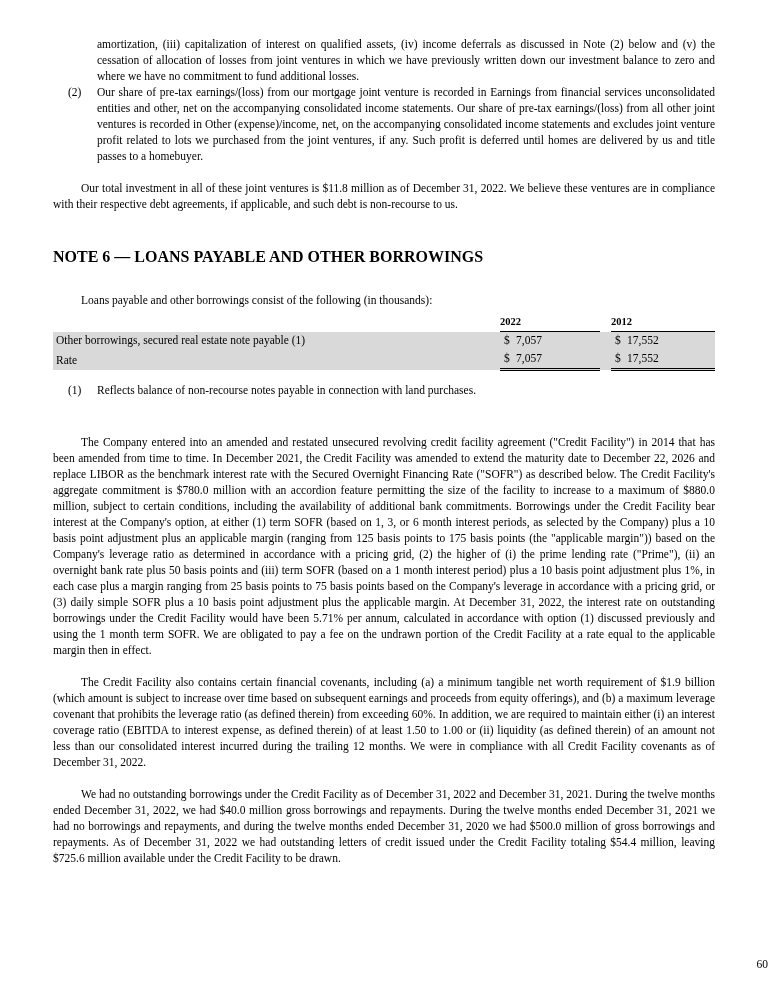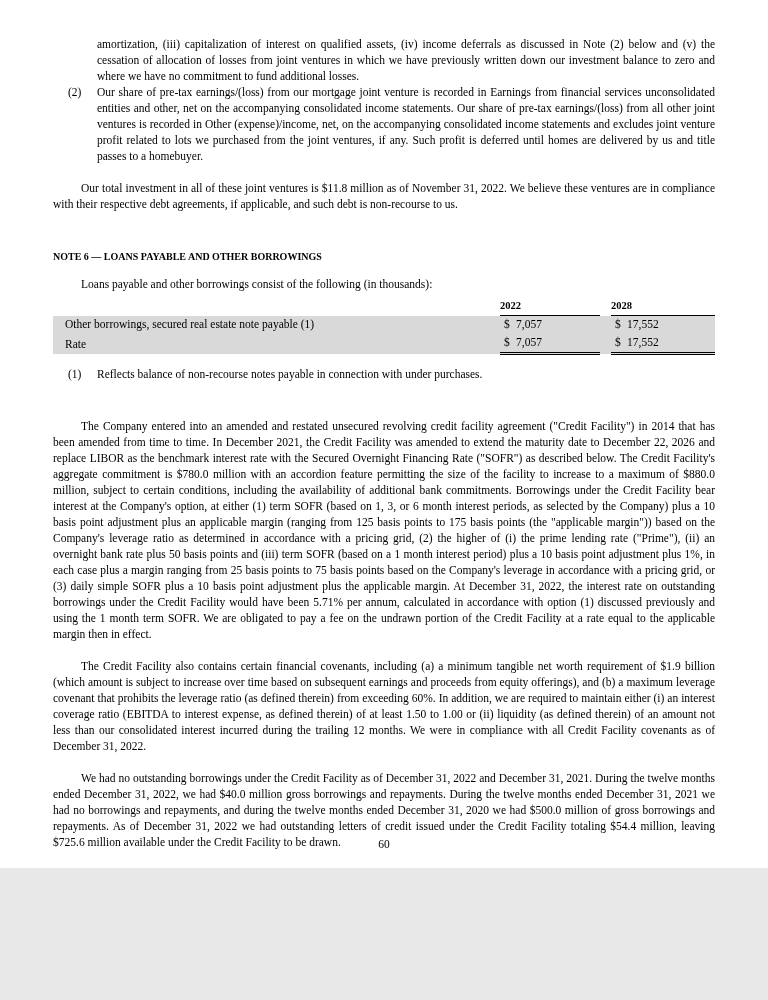--- a/index.html
+++ b/index.html
@@ -1,21 +1,21 @@
 <!DOCTYPE html>
 <html><head>
 <meta charset="utf-8">
 <style>
   * { margin: 0; padding: 0; box-sizing: border-box; }
   html, body { background: #e8e8e8; }
   body { font-family: "Liberation Serif", "DejaVu Serif", serif; }
   .page {
     position: relative;
     width: 768px;
-    height: 868px;
+    height: 1000px;
     margin: 0 auto;
     background: #ffffff;
     color: #000000;
     overflow: hidden;
   }
   .content {
     padding: 36px 53px 0 53px;
     font-size: 11.5px;
     line-height: 16px;
   }
@@ -37,21 +37,21 @@
     margin-top: 16px;
   }
   .note-heading {
     font-weight: bold;
     margin-top: 37px;
     text-align: left;
     text-indent: 0;
   }
   .intro {
     text-indent: 28px;
-    margin-top: 11px;
+    margin-top: 27px;
   }
   
   .fin-table {
     border-collapse: collapse;
     width: 662px;
     margin-top: 5px;
     font-size: 11.5px;
     table-layout: fixed;
   }
   .fin-table td {
@@ -67,75 +67,75 @@
     padding-bottom: 3px;
   }
   .fin-table .yr {
     text-align: left;
     font-weight: bold;
     font-size: 10.5px;
     border-bottom: 1px solid #000;
     padding-bottom: 2px;
   }
   .fin-table tr.shade td { background: #d9d9d9; }
-  .fin-table .lbl { text-align: left; padding-left: 12px; }
+  .fin-table .lbl { text-align: left; padding-left: 3px; }
   .fin-table .cur { text-align: left; padding-left: 4px; }
   .fin-table .val { padding-right: 3px; }
   .fin-table tr.r-dash .cur,
   .fin-table tr.r-dash .val { border-bottom: 1px solid #000; }
   .fin-table tr.r-total .cur,
   .fin-table tr.r-total .val { border-bottom: 3px double #000; }
   .tbl-footnote { margin-top: 11px; }
   .spacer-lg { height: 20px; }
   .page-number {
     position: absolute;
-    bottom: 18px;
+    bottom: 30px;
     left: 0;
     width: 100%;
-    text-align: center;
+    text-align: right;
     font-size: 11.5px;
   }
 </style>
 </head>
 <body>
 
 <div class="page">
   <div class="content">
 
     <div class="hang">
       <span class="marker"></span>
       <span>amortization, (iii) capitalization of interest on qualified assets, (iv) income deferrals as discussed in Note (2) below and (v) the cessation of allocation of losses from joint ventures in which we have previously written down our investment balance to zero and where we have no commitment to fund additional losses.</span>
     </div>
 
     <div class="hang">
       <span class="marker">(2)</span>
       <span>Our share of pre-tax earnings/(loss) from our mortgage joint venture is recorded in Earnings from financial services unconsolidated entities and other, net on the accompanying consolidated income statements. Our share of pre-tax earnings/(loss) from all other joint ventures is recorded in Other (expense)/income, net, on the accompanying consolidated income statements and excludes joint venture profit related to lots we purchased from the joint ventures, if any. Such profit is deferred until homes are delivered by us and title passes to a homebuyer.</span>
     </div>
 
-    <p class="para">Our total investment in all of these joint ventures is $11.8 million as of November 31, 2022. We believe these ventures are in compliance with their respective debt agreements, if applicable, and such debt is non-recourse to us.</p>
+    <p class="para">Our total investment in all of these joint ventures is $11.8 million as of December 31, 2022. We believe these ventures are in compliance with their respective debt agreements, if applicable, and such debt is non-recourse to us.</p>
 
-    <h2 class="note-heading" style="font-size:10px;">NOTE 6 — LOANS PAYABLE AND OTHER BORROWINGS</h2>
+    <h2 class="note-heading" style="font-size:16px;">NOTE 6 — LOANS PAYABLE AND OTHER BORROWINGS</h2>
 
     <p class="intro">Loans payable and other borrowings consist of the following (in thousands):</p>
 
     <table class="fin-table">
       <colgroup>
         <col style="width:447px">
         <col style="width:16px">
         <col style="width:84px">
         <col style="width:11px">
         <col style="width:16px">
         <col style="width:88px">
       </colgroup>
       <tbody>
         <tr>
           <td></td>
           <td class="yr" colspan="2">2022</td>
           <td></td>
-          <td class="yr" colspan="2">2028</td>
+          <td class="yr" colspan="2">2012</td>
         </tr>
         <tr class="shade">
           <td class="lbl">Other borrowings, secured real estate note payable (1)</td>
           <td class="cur">$</td>
           <td class="val">7,057</td>
           <td></td>
           <td class="cur">$</td>
           <td class="val">17,552</td>
         </tr>
         <tr class="shade r-total">
@@ -144,21 +144,21 @@
           <td class="val">7,057</td>
           <td></td>
           <td class="cur">$</td>
           <td class="val">17,552</td>
         </tr>
       </tbody>
     </table>
 
     <div class="hang tbl-footnote">
       <span class="marker">(1)</span>
-      <span>Reflects balance of non-recourse notes payable in connection with under purchases.</span>
+      <span>Reflects balance of non-recourse notes payable in connection with land purchases.</span>
     </div>
 
     <div class="spacer-lg"></div>
 
     <p class="para">The Company entered into an amended and restated unsecured revolving credit facility agreement ("Credit Facility") in 2014 that has been amended from time to time. In December 2021, the Credit Facility was amended to extend the maturity date to December 22, 2026 and replace LIBOR as the benchmark interest rate with the Secured Overnight Financing Rate ("SOFR") as described below. The Credit Facility's aggregate commitment is $780.0 million with an accordion feature permitting the size of the facility to increase to a maximum of $880.0 million, subject to certain conditions, including the availability of additional bank commitments. Borrowings under the Credit Facility bear interest at the Company's option, at either (1) term SOFR (based on 1, 3, or 6 month interest periods, as selected by the Company) plus a 10 basis point adjustment plus an applicable margin (ranging from 125 basis points to 175 basis points (the "applicable margin")) based on the Company's leverage ratio as determined in accordance with a pricing grid, (2) the higher of (i) the prime lending rate ("Prime"), (ii) an overnight bank rate plus 50 basis points and (iii) term SOFR (based on a 1 month interest period) plus a 10 basis point adjustment plus 1%, in each case plus a margin ranging from 25 basis points to 75 basis points based on the Company's leverage in accordance with a pricing grid, or (3) daily simple SOFR plus a 10 basis point adjustment plus the applicable margin. At December 31, 2022, the interest rate on outstanding borrowings under the Credit Facility would have been 5.71% per annum, calculated in accordance with option (1) discussed previously and using the 1 month term SOFR. We are obligated to pay a fee on the undrawn portion of the Credit Facility at a rate equal to the applicable margin then in effect.</p>
 
     <p class="para">The Credit Facility also contains certain financial covenants, including (a) a minimum tangible net worth requirement of $1.9 billion (which amount is subject to increase over time based on subsequent earnings and proceeds from equity offerings), and (b) a maximum leverage covenant that prohibits the leverage ratio (as defined therein) from exceeding 60%. In addition, we are required to maintain either (i) an interest coverage ratio (EBITDA to interest expense, as defined therein) of at least 1.50 to 1.00 or (ii) liquidity (as defined therein) of an amount not less than our consolidated interest incurred during the trailing 12 months. We were in compliance with all Credit Facility covenants as of December 31, 2022.</p>
 
     <p class="para">We had no outstanding borrowings under the Credit Facility as of December 31, 2022 and December 31, 2021. During the twelve months ended December 31, 2022, we had $40.0 million gross borrowings and repayments. During the twelve months ended December 31, 2021 we had no borrowings and repayments, and during the twelve months ended December 31, 2020 we had $500.0 million of gross borrowings and repayments. As of December 31, 2022 we had outstanding letters of credit issued under the Credit Facility totaling $54.4 million, leaving $725.6 million available under the Credit Facility to be drawn.</p>
 

